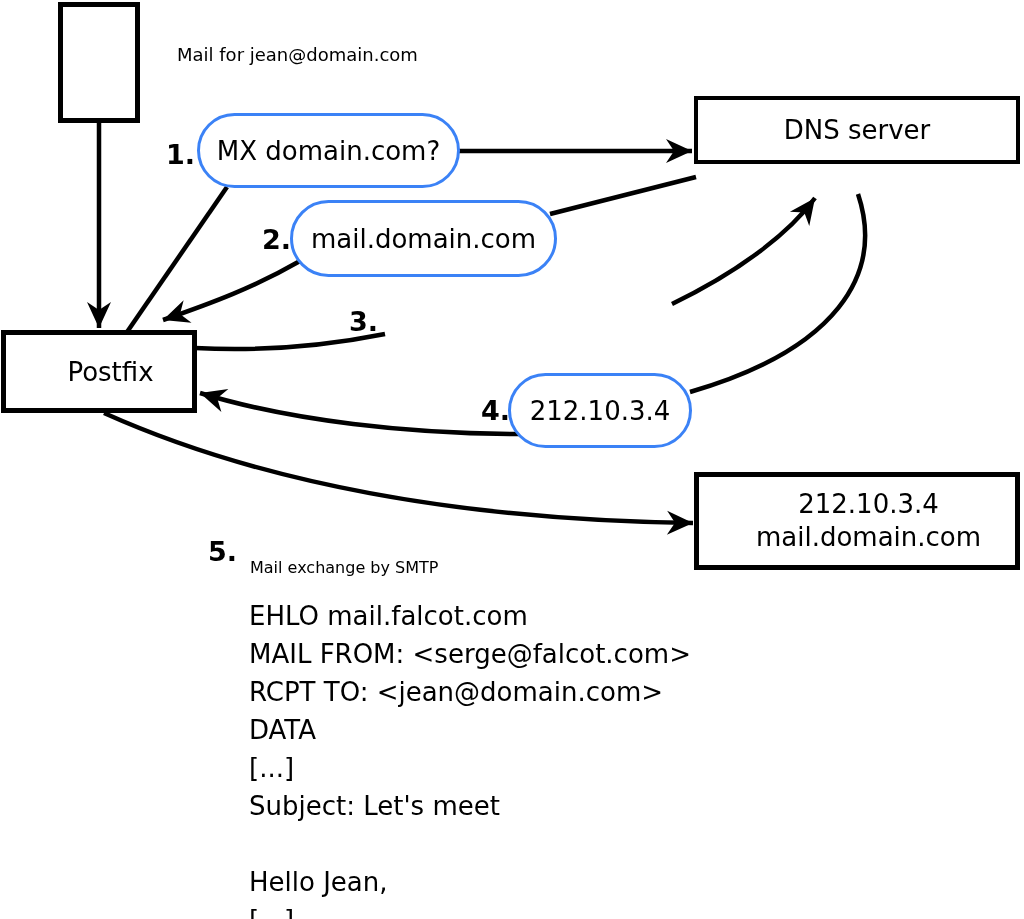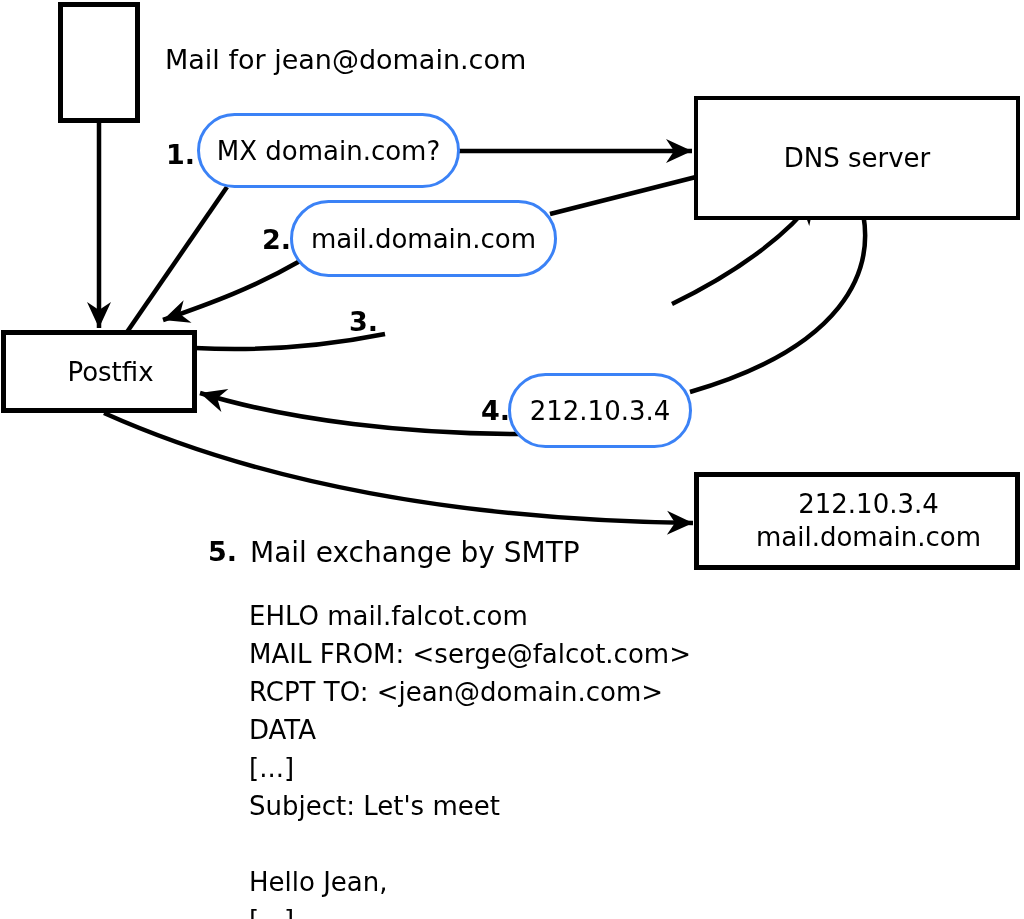--- a/index.html
+++ b/index.html
@@ -42,27 +42,29 @@
     white-space: nowrap;
   }
   .num {
     position: absolute;
     font-size: 27px;
     font-weight: bold;
     white-space: nowrap;
   }
   .note {
     position: absolute;
-    font-size: 27px;
+    font-size: 18px;
     white-space: nowrap;
+    margin-left: 12px;
   }
   .plain {
     position: absolute;
-    font-size: 28px;
+    font-size: 16px;
     white-space: nowrap;
+    margin-top: 22px;
   }
   .twoline { flex-direction: column; line-height: 33px; }
   .transcript {
     position: absolute;
     left: 249px;
     top: 597px;
     font-size: 26px;
     line-height: 38px;
     white-space: pre-line;
   }
@@ -110,21 +112,21 @@
 
   <div class="num" style="left:481px; top:395px;">4.</div>
   <div class="pill" style="left:508px; top:373px; width:184px; height:75px;">
     <span>212.10.3.4</span>
   </div>
 
   <div class="node thick" style="left:1px; top:330px; width:196px; height:83px;">
     <span>Postfix</span>
   </div>
 
-  <div class="node" style="left:694px; top:96px; width:326px; height:124px;">
+  <div class="node" style="left:694px; top:96px; width:326px; height:68px;">
     <span>DNS server</span>
   </div>
 
   <div class="node thick twoline" style="left:694px; top:472px; width:326px; height:98px;">
     <span>212.10.3.4</span>
     <span>mail.domain.com</span>
   </div>
 
   <div class="num" style="left:208px; top:536px;">5.</div>
   <div class="plain" style="left:250px; top:536px;">Mail exchange by SMTP</div>

